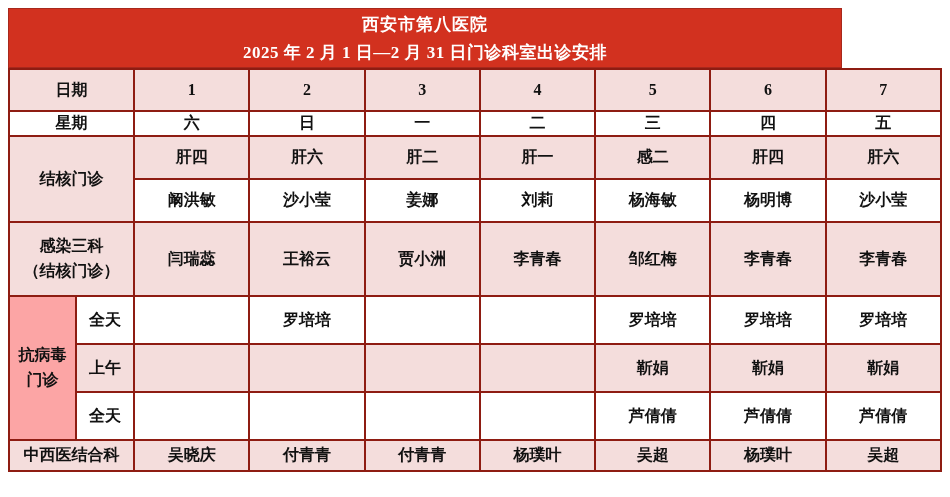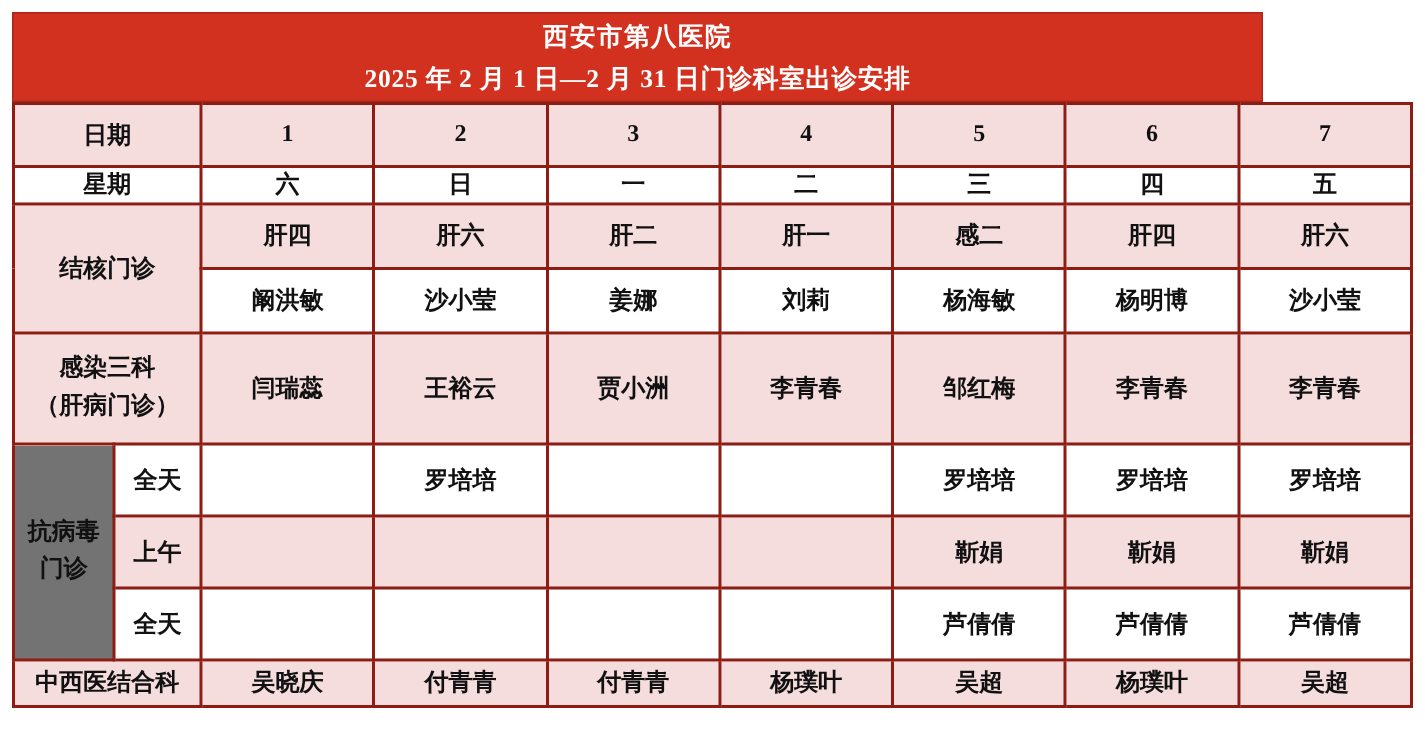--- a/index.html
+++ b/index.html
@@ -31,21 +31,21 @@
   table.schedule td {
     border: 2px solid #8e1c12;
     text-align: center;
     vertical-align: middle;
     font-weight: bold;
     font-size: 16px;
     overflow: hidden;
   }
   tr.pink > td { background: #f4dddc; }
   td.pink-cell { background: #f4dddc; }
-  td.white-cell { background: #737373; }
+  td.white-cell { background: #fca5a5; }
   .two-line { line-height: 1.55; }
   tr.h-42 { height: 42px; }
   tr.h-41 { height: 25px; }
   tr.h-43 { height: 43px; }
   tr.h-58 { height: 74px; }
   tr.h-48 { height: 48px; }
   tr.h-49 { height: 31px; }
 </style>
 </head>
 <body>
@@ -111,21 +111,21 @@
       <td>刘莉</td>
       <td>杨海敏</td>
       <td>杨明博</td>
       <td>沙小莹</td>
     </tr>
 
     <tr class="pink h-58">
       <td colspan="2">
         <div class="two-line">
           <div>感染三科</div>
-          <div>（肝病门诊）</div>
+          <div>（结核门诊）</div>
         </div>
       </td>
       <td>闫瑞蕊</td>
       <td>王裕云</td>
       <td>贾小洲</td>
       <td>李青春</td>
       <td>邹红梅</td>
       <td>李青春</td>
       <td>李青春</td>
     </tr>

